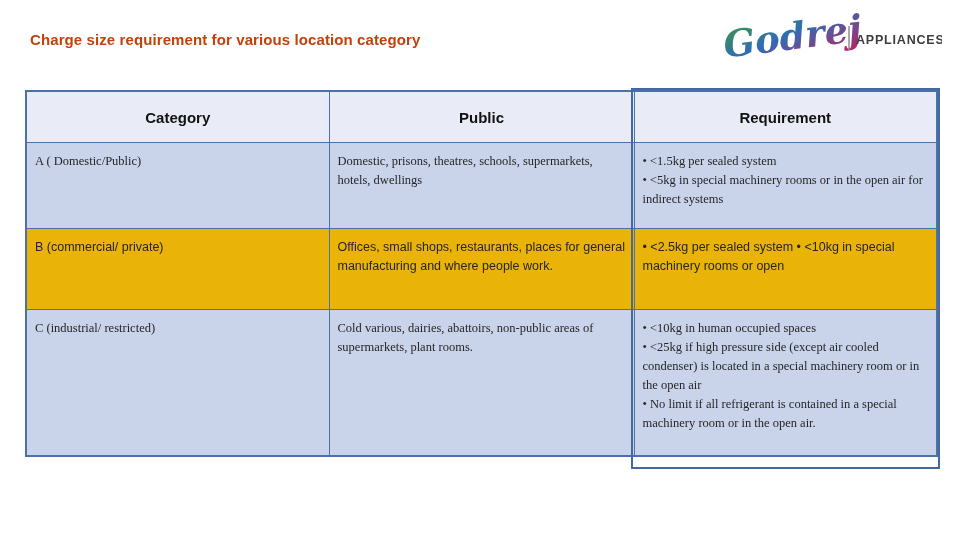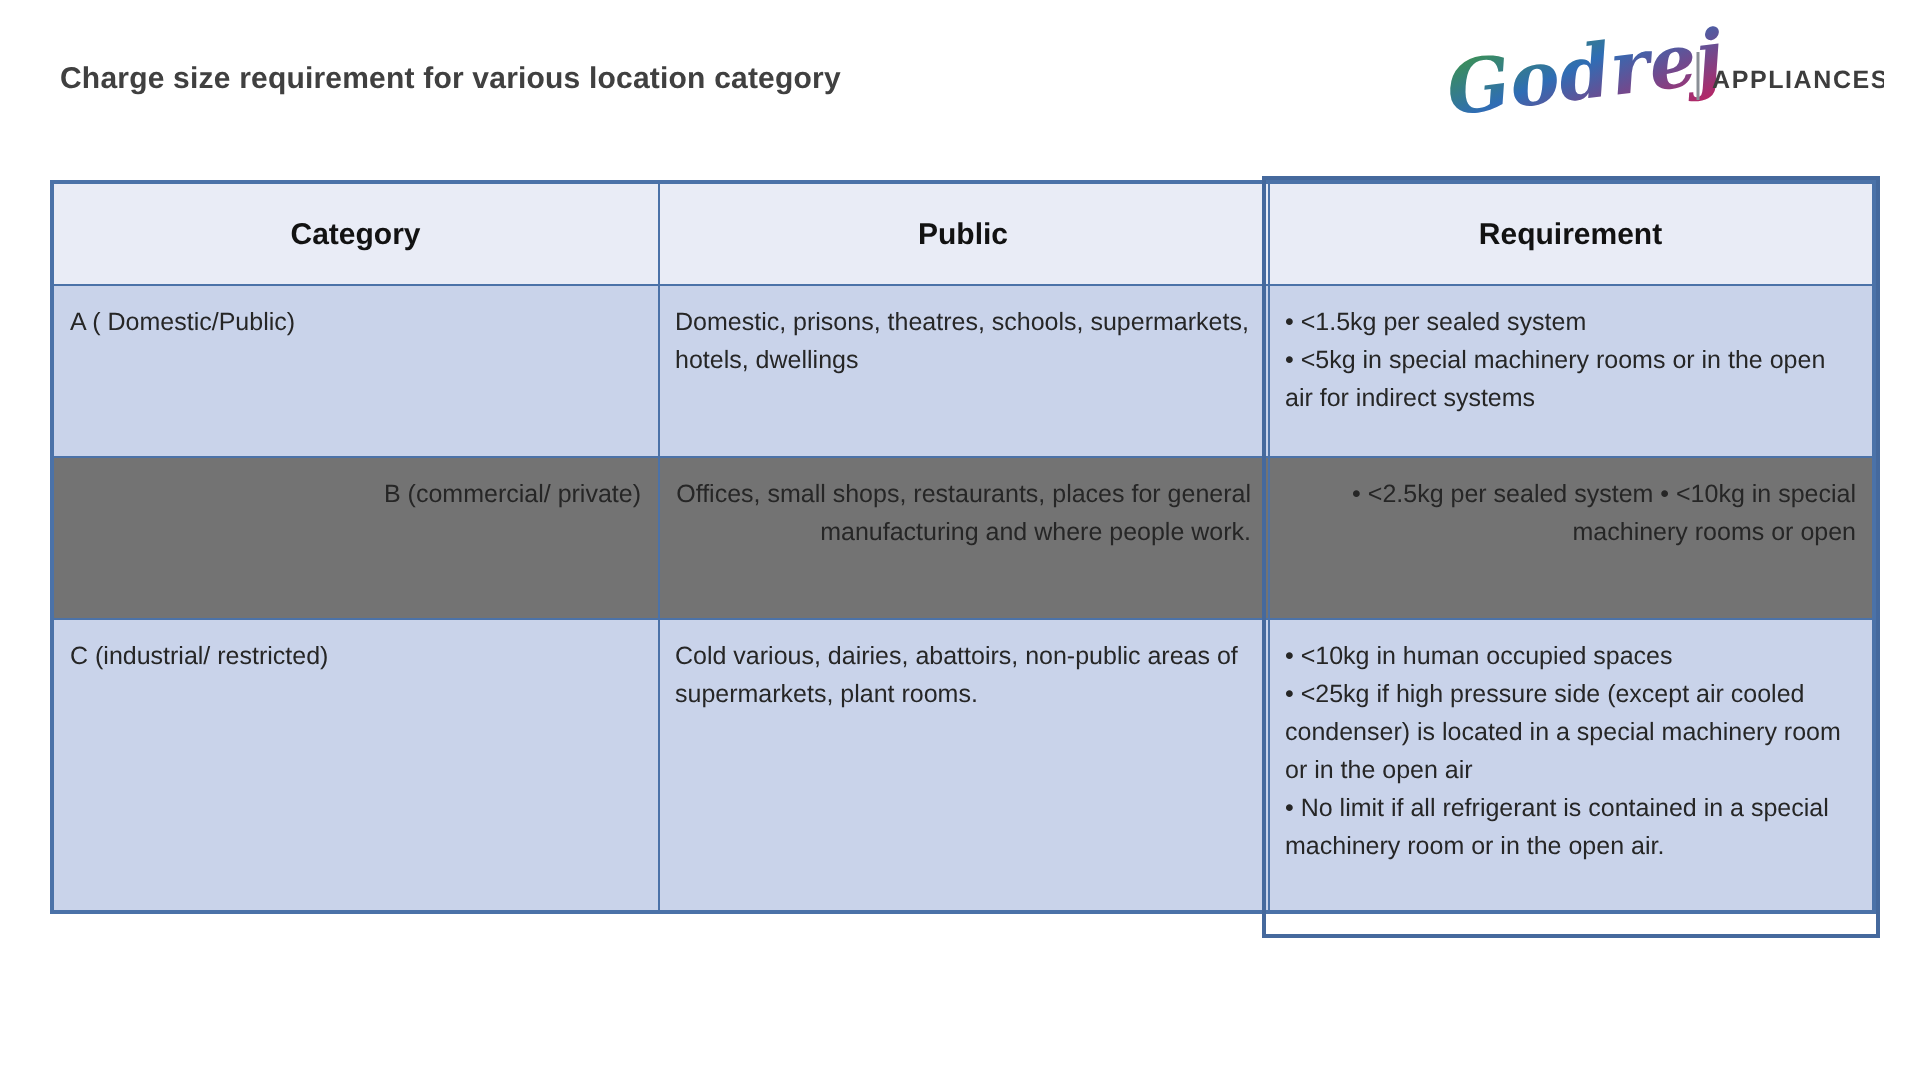--- a/index.html
+++ b/index.html
@@ -10,21 +10,21 @@
     position: relative;
     overflow: hidden;
   }
   .slide { position: absolute; inset: 0; background: #ffffff; }
 
   .page-title {
     position: absolute;
     left: 30px; top: 31px;
     font-size: 15px;
     font-weight: bold;
-    color: #404040;
+    color: #c2410c;
     letter-spacing: 0.1px;
   }
 
   .logo { position: absolute; left: 716px; top: 4px; width: 226px; height: 68px; }
 
   .table-wrap { position: absolute; left: 25px; top: 90px; width: 911px; }
 
   table.grid {
     border-collapse: collapse;
     table-layout: fixed;
@@ -45,22 +45,22 @@
     vertical-align: middle;
   }
   table.grid td {
     font-size: 12.5px;
     line-height: 19px;
     color: #262626;
     vertical-align: top;
     padding: 9px 8px 4px 8px;
     background: #e9ecf6;
   }
-  tr.band-dark td  { background: #c9d3ea; }
-  tr.band-light td { background: #737373; text-align: right; }
+  tr.band-dark td  { background: #c9d3ea; font-family: Liberation Serif, serif; }
+  tr.band-light td { background: #eab308; }
   tr.row-a { height: 86px; }
   tr.row-b { height: 81px; }
   tr.row-c { height: 146px; }
   td.req { white-space: pre-line; }
 
   
   .col3-outline {
     position: absolute;
     left: 606px; top: -2px;
     width: 305px; height: 377px;

